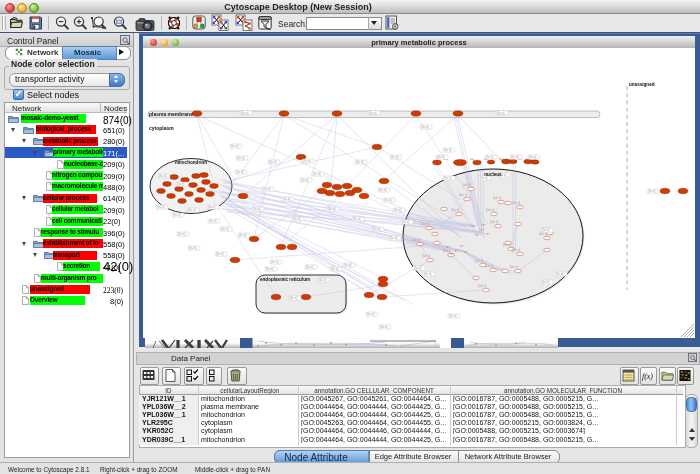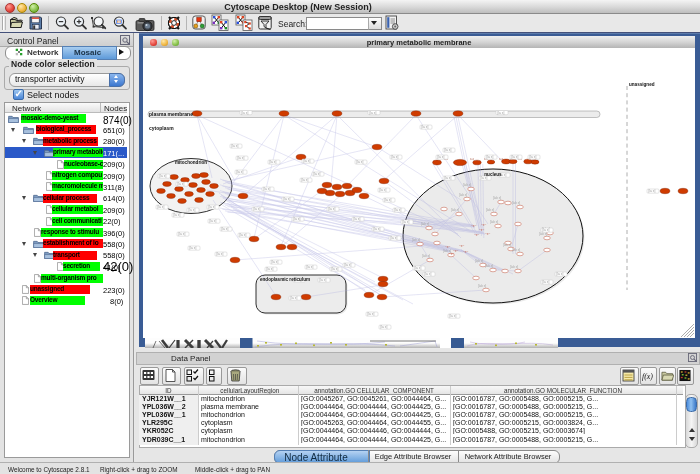--- a/index.html
+++ b/index.html
@@ -258,21 +258,21 @@
   </div>
 <div class="abs" style="left:52px;top:171.0px;width:51px;height:9px;background:#00ff00;overflow:hidden;font-size:6.5px;font-weight:bold;letter-spacing:-0.2px;color:#000;white-space:nowrap;">nitrogen compou</div>
 <div class="abs" style="left:103px;top:171.5px;font-size:7.5px;color:#000;">209(0)</div>
 <div class="abs" style="left:46px;top:182.4px;">
     <svg width="7" height="9" viewBox="0 0 8 10">
 <path d="M0.5 0.5 L5 0.5 L7.5 3 L7.5 9.5 L0.5 9.5 Z" fill="#fff" stroke="#888" stroke-width="0.8"></path>
 <path d="M5 0.5 L5 3 L7.5 3" fill="none" stroke="#888" stroke-width="0.8"></path>
 </svg>
   </div>
 <div class="abs" style="left:52px;top:182.4px;width:51px;height:9px;background:#00ff00;overflow:hidden;font-size:6.5px;font-weight:bold;letter-spacing:-0.2px;color:#000;white-space:nowrap;">macromolecule m</div>
-<div class="abs" style="left:103px;top:182.9px;font-size:7.5px;color:#000;">311(8)</div>
+<div class="abs" style="left:103px;top:182.9px;font-size:7.5px;color:#000;">488(0)</div>
 <div class="abs" style="left:22px;top:196.10000000000002px;width:0;height:0;border-left:2.8px solid transparent;border-right:2.8px solid transparent;border-top:4px solid #444;"></div>
 <div class="abs" style="left:33px;top:194.3px;">
     <svg width="11" height="8" viewBox="0 0 12 9">
 <path d="M0.5 1.5 L4.5 1.5 L5.5 2.8 L11.5 2.8 L11.5 8.5 L0.5 8.5 Z" fill="#7e9cc0" stroke="#46618a" stroke-width="0.8"></path>
 <path d="M0.5 4 L11.5 4 L11.5 8.5 L0.5 8.5 Z" fill="#a7c0dd" stroke="#46618a" stroke-width="0.6"></path>
 </svg>
   </div>
 <div class="abs" style="left:43px;top:193.8px;width:54px;height:9px;background:#ff0000;overflow:hidden;font-size:6.5px;font-weight:bold;letter-spacing:-0.2px;color:#000;white-space:nowrap;">cellular process</div>
 <div class="abs" style="left:103px;top:194.3px;font-size:7.5px;color:#000;">614(0)</div>
 <div class="abs" style="left:46px;top:205.2px;">
@@ -333,37 +333,37 @@
   </div>
 <div class="abs" style="left:41px;top:273.6px;width:62px;height:9px;background:#00ff00;overflow:hidden;font-size:6.5px;font-weight:bold;letter-spacing:-0.2px;color:#000;white-space:nowrap;">multi-organism pro</div>
 <div class="abs" style="left:103px;top:259px;font-size:13px;color:#000;">42(0)</div>
 <div class="abs" style="left:22px;top:285.0px;">
     <svg width="7" height="9" viewBox="0 0 8 10">
 <path d="M0.5 0.5 L5 0.5 L7.5 3 L7.5 9.5 L0.5 9.5 Z" fill="#fff" stroke="#888" stroke-width="0.8"></path>
 <path d="M5 0.5 L5 3 L7.5 3" fill="none" stroke="#888" stroke-width="0.8"></path>
 </svg>
   </div>
 <div class="abs" style="left:30px;top:285.0px;width:60px;height:9px;background:#ff0000;overflow:hidden;font-size:6.5px;font-weight:bold;letter-spacing:-0.2px;color:#000;white-space:nowrap;">unassigned</div>
-<div class="abs" style="left:103px;top:285.5px;font-size:7.5px;color:#000;">223(0)</div>
+<div class="abs" style="left:103px;top:285.5px;font-size:7.5px;color:#000;font-family:Liberation Serif, serif;">223(0)</div>
 <div class="abs" style="left:22px;top:296.4px;">
     <svg width="7" height="9" viewBox="0 0 8 10">
 <path d="M0.5 0.5 L5 0.5 L7.5 3 L7.5 9.5 L0.5 9.5 Z" fill="#fff" stroke="#888" stroke-width="0.8"></path>
 <path d="M5 0.5 L5 3 L7.5 3" fill="none" stroke="#888" stroke-width="0.8"></path>
 </svg>
   </div>
 <div class="abs" style="left:30px;top:296.4px;width:55px;height:9px;background:#00ff00;overflow:hidden;font-size:6.5px;font-weight:bold;letter-spacing:-0.2px;color:#000;white-space:nowrap;">Overview</div>
 <div class="abs" style="left:110px;top:296.9px;font-size:7.5px;color:#000;">8(0)</div>
 
 <div class="abs" style="left:134px;top:33px;width:566px;height:429px;background:#e8e8e8;"></div>
 <div class="abs" style="left:139px;top:33px;width:561px;height:314px;background:#3a5c95;box-shadow:inset 0 1px 0 #5d7cab;"></div>
 <div class="abs" style="left:143px;top:36px;width:552px;height:12px;background:linear-gradient(#f0f0f0,#cfcfcf 60%,#b4b4b4);border-bottom:1px solid #888;"></div>
 <div class="abs tl" style="left:150px;top:39px;width:6.5px;height:6.5px;background:radial-gradient(circle at 35% 30%,#ff9d96,#e4453a 60%,#b03028);"></div>
 <div class="abs tl" style="left:161px;top:39px;width:6.5px;height:6.5px;background:radial-gradient(circle at 35% 30%,#ffe9a8,#efb43f 60%,#c28a20);"></div>
 <div class="abs tl" style="left:172px;top:39px;width:6.5px;height:6.5px;background:radial-gradient(circle at 35% 30%,#d2f0a8,#84bf47 60%,#5d9430);"></div>
-<div class="abs" style="left:143px;top:38px;width:552px;text-align:center;font-size:7.5px;font-weight:bold;color:#222;">primary metabolic membrane</div>
+<div class="abs" style="left:143px;top:38px;width:552px;text-align:center;font-size:7.5px;font-weight:bold;color:#222;">primary metabolic process</div>
 
 <svg class="abs" style="left:143px;top:48px;background:#fff;" width="552" height="290" viewBox="0 0 552 290">
     <rect x="5" y="63" width="452" height="6.5" rx="3.2" fill="#ececec" stroke="#9a9a9a" stroke-width="0.6"></rect>
     <ellipse cx="48" cy="138" rx="41" ry="27.5" fill="#f2f2f2" stroke="#1a1a1a" stroke-width="0.9"></ellipse>
     <ellipse cx="351.5" cy="189.5" rx="90" ry="67" fill="#00000015" stroke="none"></ellipse>
     <ellipse cx="350" cy="188" rx="90" ry="67" fill="#ebebeb" stroke="#111" stroke-width="1"></ellipse>
     <rect x="114.5" y="228.5" width="90" height="38" rx="9" fill="#00000015"></rect>
     <rect x="113" y="227" width="90" height="38" rx="9" fill="#ececec" stroke="#1a1a1a" stroke-width="0.9"></rect>
     <line x1="484" y1="38" x2="484" y2="242" stroke="#999" stroke-width="0.8" stroke-dasharray="4 3.2"></line>
     <g stroke="#a9a9dd" stroke-width="0.5" opacity="0.6">

